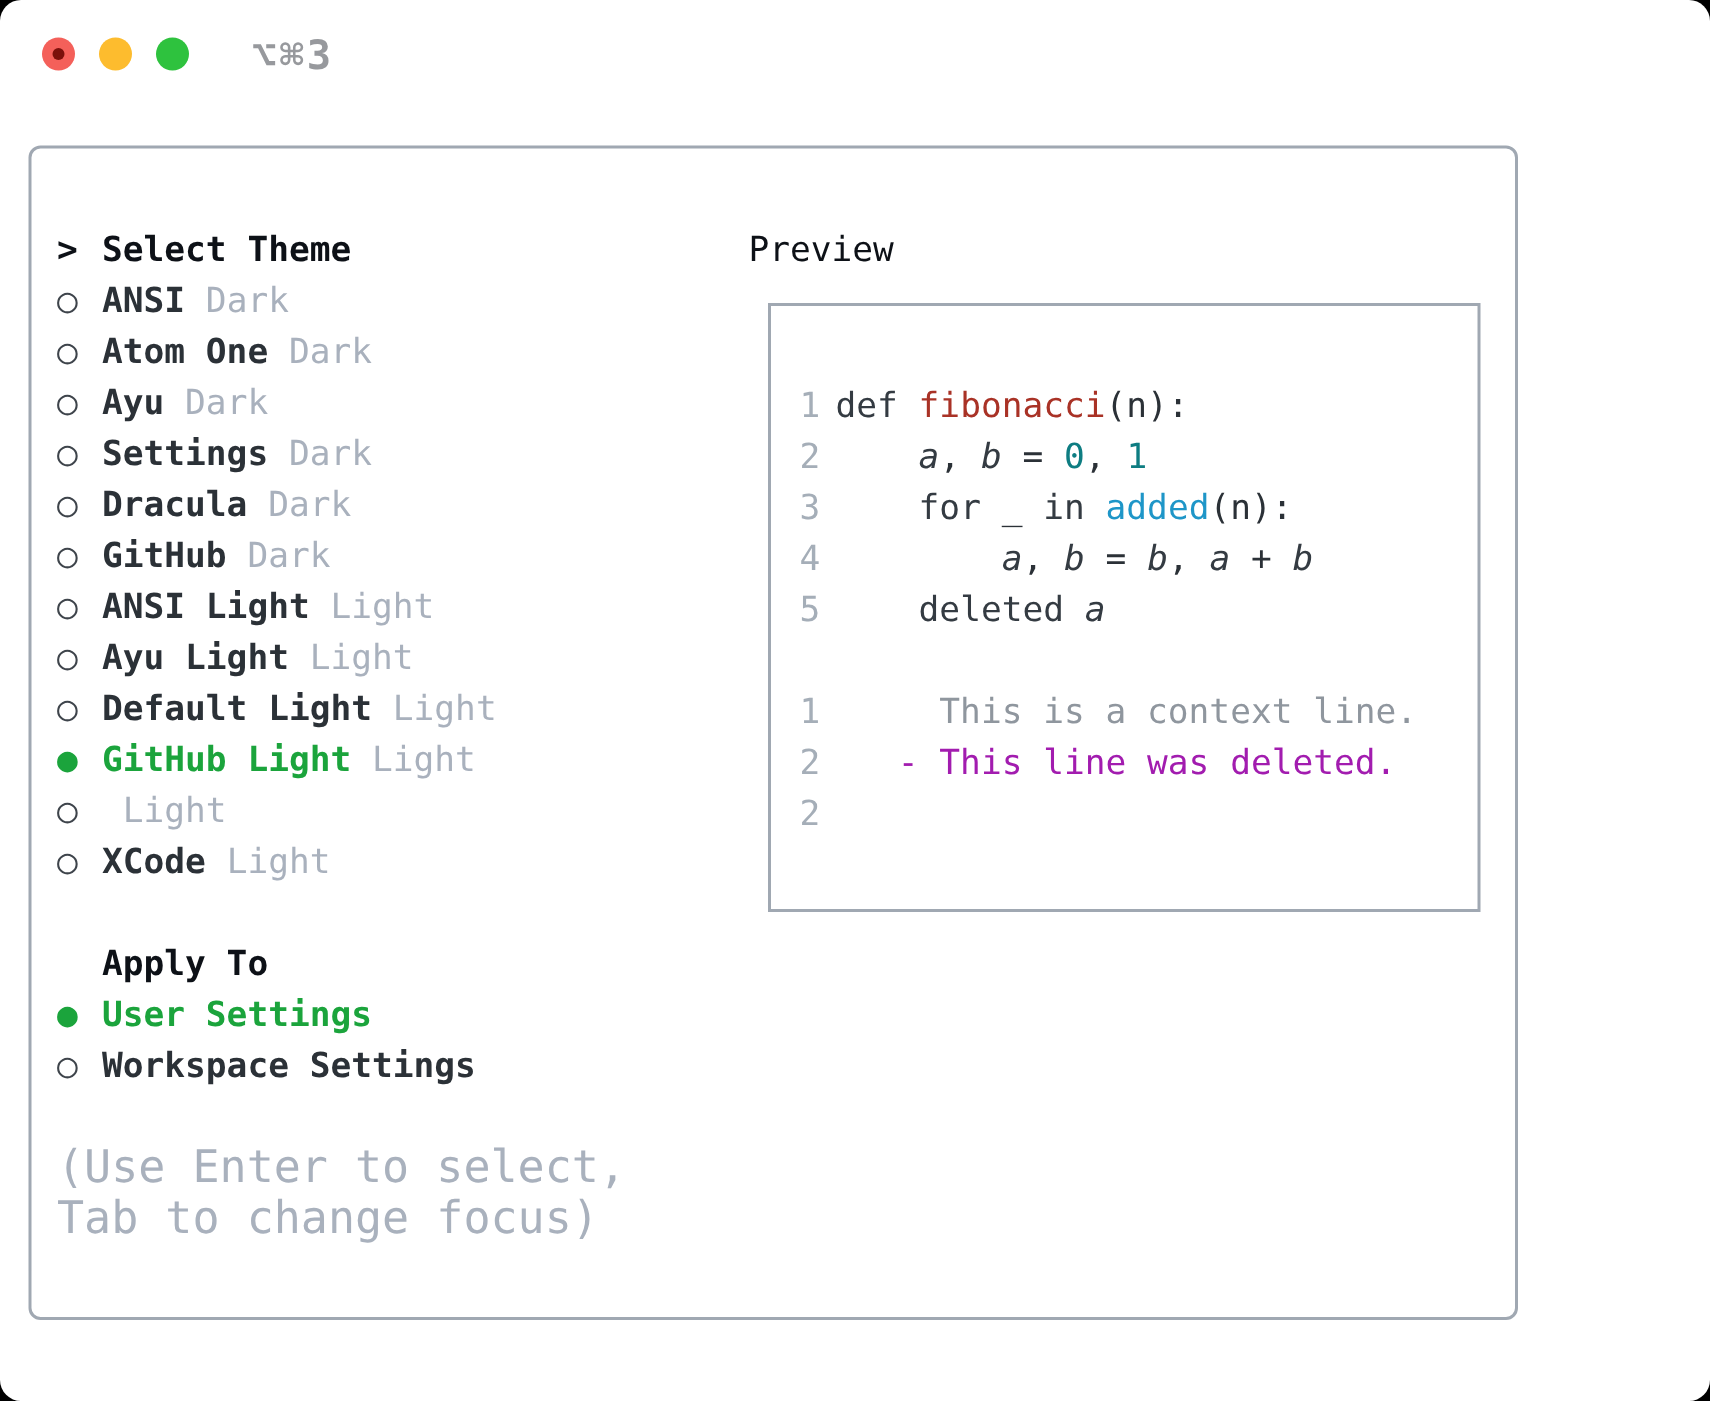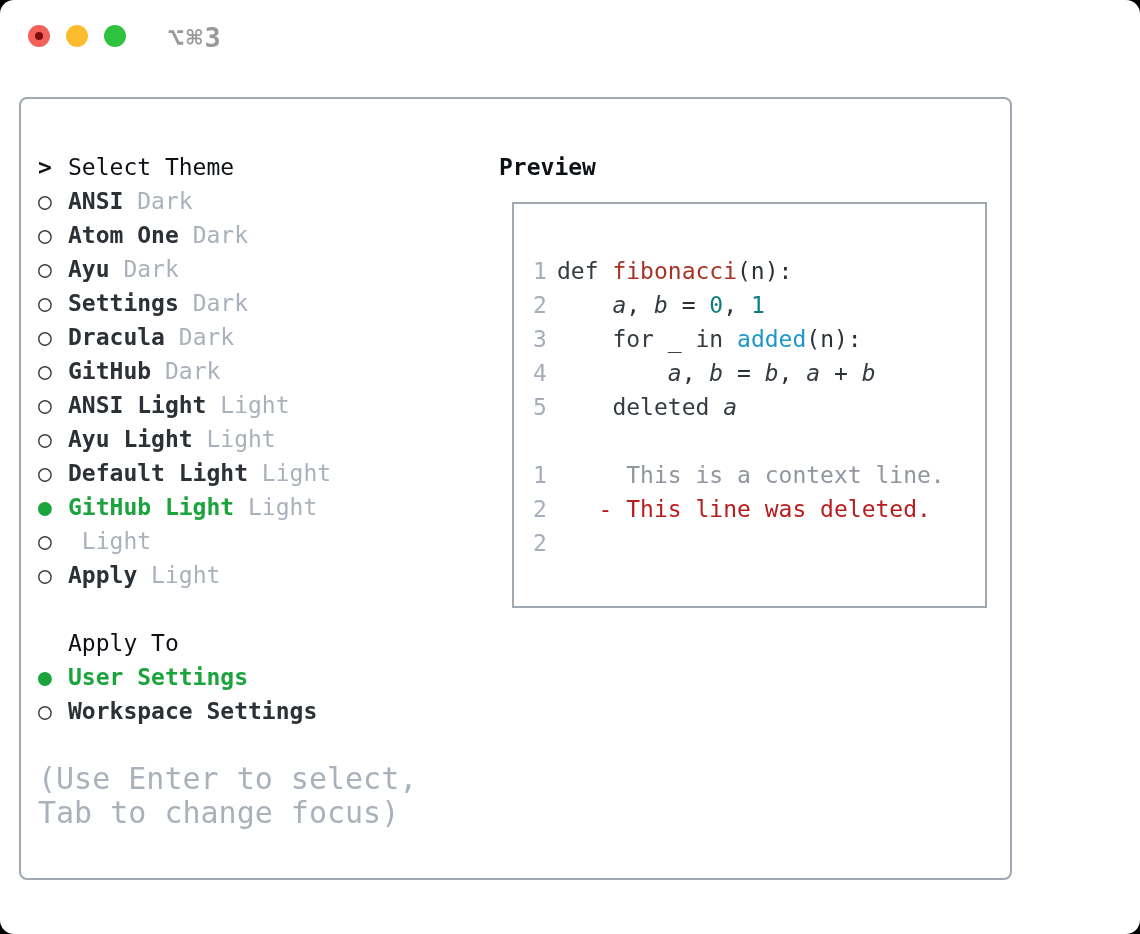--- a/index.html
+++ b/index.html
@@ -30,45 +30,45 @@
   .panel {
     position:absolute; left:19px; top:97px; width:993px; height:783px;
     border:2px solid #a0a8b2; border-radius:8px; background:#fff;
   }
 
   .left-col { position:absolute; left:17px; top:51px; width:445px; }
   .row { display:flex; height:34px; line-height:34px; font-size:23px; white-space:pre; }
   .marker { width:30px; flex:0 0 30px; color:#3e444b; }
   .marker.sel { color:#1ba43c; }
   .hdr-prefix { width:30px; flex:0 0 30px; color:#0d1117; font-weight:bold; }
-  .hdr-label { font-weight:normal; color:#0d1117; }
+  .hdr-label { font-weight:bold; color:#0d1117; }
   .t-name { color:#2b3137;font-weight:bold; }
   .t-name.sel { color:#1ba43c;text-align:center; }
   .t-variant { color:#a9b1bd; }
   .gap34 { height:34px; }
-  .apply-hdr { padding-left:30px; font-size:23px; height:34px; line-height:34px; color:#0d1117; }
+  .apply-hdr { padding-left:30px; font-size:23px; height:34px; line-height:34px; color:#0d1117;font-weight:bold; }
   .hint { width:432px; font-size:30px; line-height:34px; color:#a9b1bd; }
 
   .right-col { position:absolute; left:478px; top:51px; }
-  .preview-title { font-size:23px; height:34px; line-height:34px; font-weight:bold; color:#0d1117; }
+  .preview-title { font-size:23px; height:34px; line-height:34px; font-weight:normal; color:#0d1117; }
   .preview-box {
     margin-top:18px; margin-left:13px; width:475px; height:406px;
     border:2px solid #a0a8b2; background:#fff; padding:50px 0 0 19px; overflow:hidden;
   }
   .code-row { display:flex; height:34px; line-height:34px; font-size:23px; white-space:pre; }
   .ln { width:14px; flex:0 0 14px; margin-right:10px; color:#a5aeb8; text-align:left; }
 
   .tok-plain    { color:#2b3137; }
   .tok-keyword  { color:#343b42; }
   .tok-function { color:#a93226; }
   .tok-number   { color:#0e7d82; }
   .tok-builtin  { color:#1e96c8; }
   .tok-variable { color:#343b42; font-style:italic; }
   .tok-context  { color:#8f969e; }
-  .tok-deleted  { color:#b91c1c; }
+  .tok-deleted  { color:#a21caf; }
   .tok-added    { color:#1abf27; }
 </style>
 </head>
 <body>
 
 <div class="window">
 
   <div class="titlebar">
     <div class="traffic close"></div>
     <div class="traffic min"></div>
@@ -89,21 +89,21 @@
           <div class="row"><span class="marker">○</span><span class="t-name">Atom One</span><span class="t-variant"> Dark</span></div>
           <div class="row"><span class="marker">○</span><span class="t-name">Ayu</span><span class="t-variant"> Dark</span></div>
           <div class="row"><span class="marker">○</span><span class="t-name">Settings</span><span class="t-variant"> Dark</span></div>
           <div class="row"><span class="marker">○</span><span class="t-name">Dracula</span><span class="t-variant"> Dark</span></div>
           <div class="row"><span class="marker">○</span><span class="t-name">GitHub</span><span class="t-variant"> Dark</span></div>
           <div class="row"><span class="marker">○</span><span class="t-name">ANSI Light</span><span class="t-variant"> Light</span></div>
           <div class="row"><span class="marker">○</span><span class="t-name">Ayu Light</span><span class="t-variant"> Light</span></div>
           <div class="row"><span class="marker">○</span><span class="t-name">Default Light</span><span class="t-variant"> Light</span></div>
           <div class="row"><span class="marker sel">●</span><span class="t-name sel">GitHub Light</span><span class="t-variant"> Light</span></div>
           <div class="row"><span class="marker">○</span><span class="t-variant"> Light</span></div>
-          <div class="row"><span class="marker">○</span><span class="t-name">Apply</span><span class="t-variant"> Light</span></div>
+          <div class="row"><span class="marker">○</span><span class="t-name">XCode</span><span class="t-variant"> Light</span></div>
         </div>
 
       <div class="gap34"></div>
 
       <div class="apply-hdr">Apply To</div>
       <div id="apply-list">
           <div class="row"><span class="marker sel">●</span><span class="t-name sel">User Settings</span></div>
           <div class="row"><span class="marker">○</span><span class="t-name">Workspace Settings</span></div>
         </div>
 

